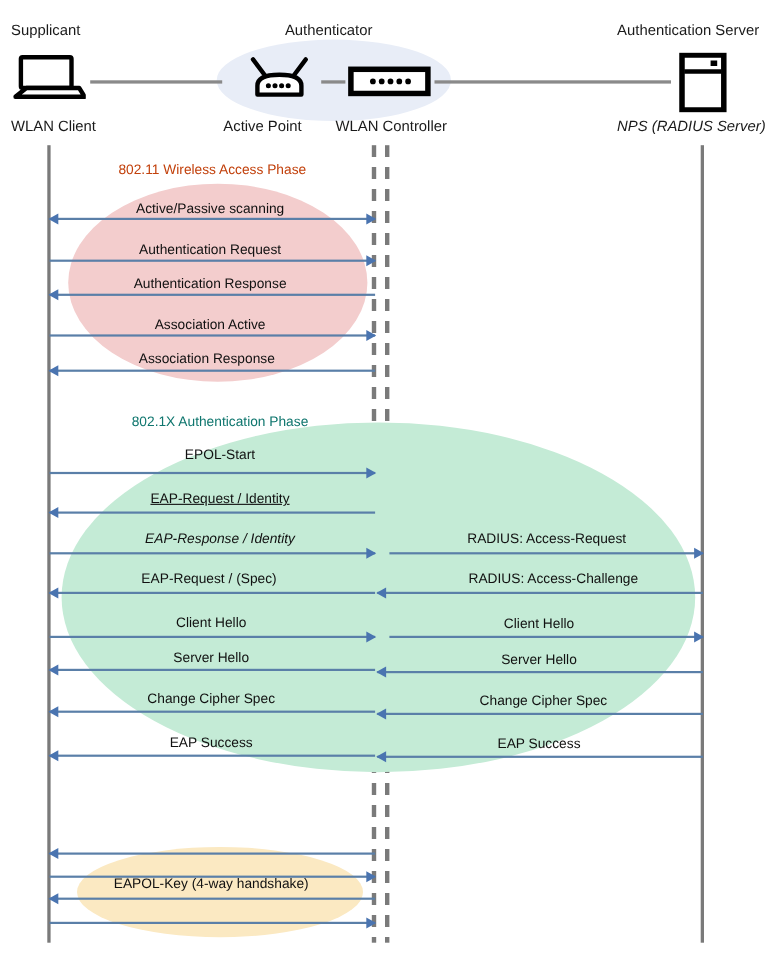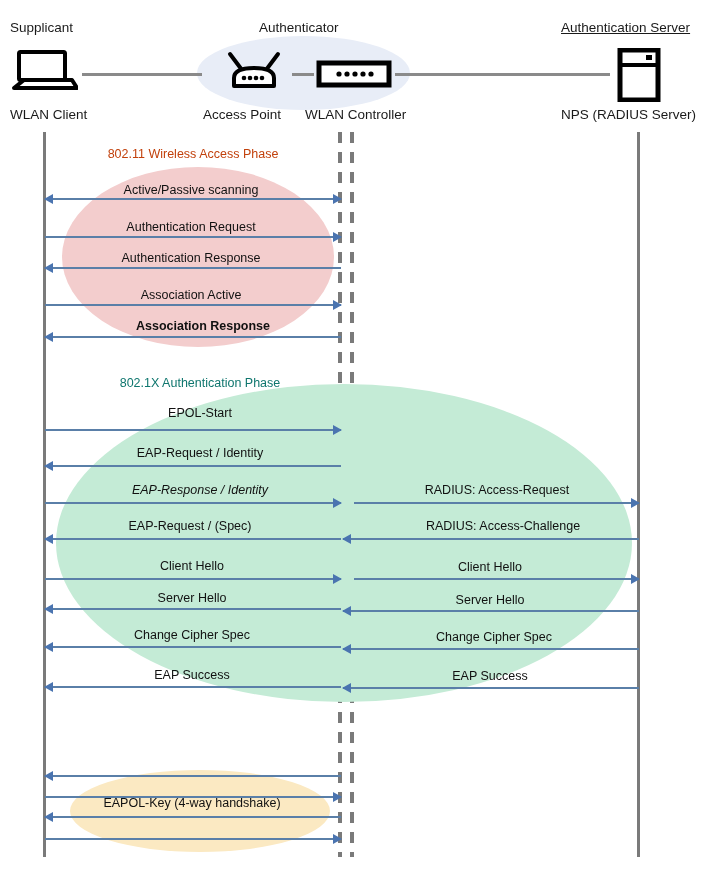--- a/index.html
+++ b/index.html
@@ -46,21 +46,21 @@
 </style>
 </head>
 <body>
 
 <div id="stage">
 
   <div class="auth-blob"></div>
 
   <div class="actor-title" style="left:10px;top:20px;">Supplicant</div>
   <div class="actor-title" style="left:259px;top:20px;">Authenticator</div>
-  <div class="actor-title" style="left:561px;top:20px;text-decoration:underline;">Authentication Server</div>
+  <div class="actor-title" style="left:561px;top:20px;">Authentication Server</div>
 
   <div class="hlink" style="left:82px;top:73px;width:120px;"></div>
   <div class="hlink" style="left:292px;top:73px;width:22px;"></div>
   <div class="hlink" style="left:395px;top:73px;width:215px;"></div>
 
   <div class="icon" style="left:12px;top:50px;">
     <svg width="66" height="42" viewBox="0 0 66 42">
       <rect x="7" y="2" width="46" height="28" rx="1.5" fill="#fff" stroke="#000" stroke-width="4"></rect>
       <path d="M2 38 L12 30 L60 30 L65 38 Z" fill="#fff" stroke="#000" stroke-width="4" stroke-linejoin="round"></path>
     </svg>
@@ -91,23 +91,23 @@
 
   <div class="icon" style="left:617px;top:48px;">
     <svg width="44" height="54" viewBox="0 0 44 54">
       <rect x="3" y="2" width="38" height="50" fill="#fff" stroke="#000" stroke-width="5"></rect>
       <line x1="5" y1="17" x2="39" y2="17" stroke="#000" stroke-width="4"></line>
       <rect x="29" y="7" width="6" height="5" fill="#000"></rect>
     </svg>
   </div>
 
   <div class="actor-sub" style="left:10px;top:107px;">WLAN Client</div>
-  <div class="actor-sub" style="left:203px;top:107px;">Access Point</div>
+  <div class="actor-sub" style="left:203px;top:107px;">Active Point</div>
   <div class="actor-sub" style="left:305px;top:107px;">WLAN Controller</div>
-  <div class="actor-sub" style="left:561px;top:107px;">NPS (RADIUS Server)</div>
+  <div class="actor-sub" style="left:561px;top:107px;font-style:italic;">NPS (RADIUS Server)</div>
 
   <div class="lifeline" style="left:43px;top:132px;height:725px;"></div>
   <div class="lifeline-dashed" style="left:338px;top:132px;height:725px;"></div>
   <div class="lifeline-dashed" style="left:350px;top:132px;height:725px;"></div>
   <div class="lifeline" style="left:637px;top:132px;height:725px;"></div>
 
   <div class="blob blob-pink" style="left:62px;top:167px;width:272px;height:180px;"></div>
 
   <div class="phase-title" style="left:88px;top:147px;width:210px;color:#c2410c;">802.11 Wireless Access Phase</div>
 
@@ -125,35 +125,35 @@
   <div class="msg" style="left:191px;top:251px;">Authentication Response</div>
   <div class="arrow" style="left:45px;top:267px;width:296px;">
     <span class="head l"></span>
   </div>
 
   <div class="msg" style="left:191px;top:288px;">Association Active</div>
   <div class="arrow" style="left:45px;top:304px;width:296px;">
     <span class="head r"></span>
   </div>
 
-  <div class="msg" style="left:203px;top:319px;font-weight:bold;">Association Response</div>
+  <div class="msg" style="left:188px;top:319px;">Association Response</div>
   <div class="arrow" style="left:45px;top:336px;width:296px;">
     <span class="head l"></span>
   </div>
 
   <div class="blob blob-green" style="left:56px;top:384px;width:576px;height:318px;"></div>
 
   <div class="phase-title" style="left:100px;top:376px;width:200px;color:#0f766e;">802.1X Authentication Phase</div>
 
   <div class="msg" style="left:200px;top:406px;">EPOL-Start</div>
   <div class="arrow" style="left:45px;top:429px;width:296px;">
     <span class="head r"></span>
   </div>
 
-  <div class="msg" style="left:200px;top:446px;">EAP-Request / Identity</div>
+  <div class="msg" style="left:200px;top:446px;text-decoration:underline;">EAP-Request / Identity</div>
   <div class="arrow" style="left:45px;top:465px;width:296px;">
     <span class="head l"></span>
   </div>
 
   <div class="msg" style="left:200px;top:483px;font-style:italic;">EAP-Response / Identity</div>
   <div class="arrow" style="left:45px;top:502px;width:296px;">
     <span class="head r"></span>
   </div>
   <div class="msg" style="left:497px;top:483px;">RADIUS: Access-Request</div>
   <div class="arrow" style="left:354px;top:502px;width:285px;">

